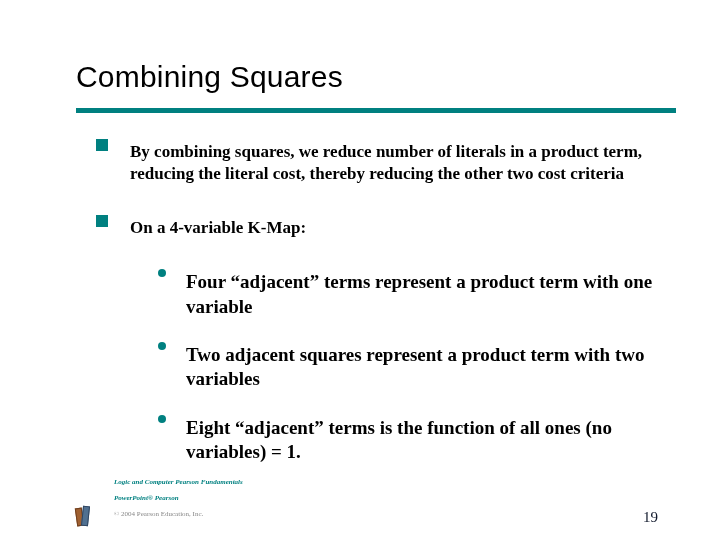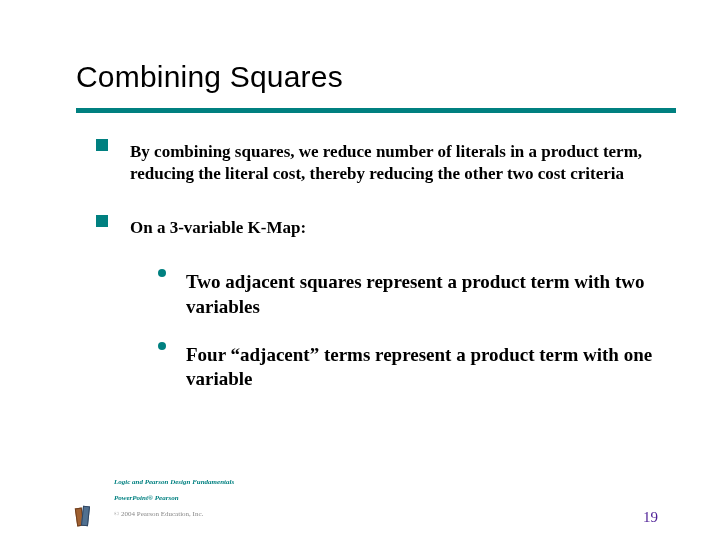--- a/index.html
+++ b/index.html
@@ -108,54 +108,58 @@
     border: 1px solid #704020;
   }
   .books::before { left: 0; transform: rotate(-8deg); }
   .books::after { left: 6px; background: #507090; border-color: #304560; transform: rotate(6deg); height: 18px; }
   .page-num {
     position: absolute;
     right: 70px;
     bottom: 22px;
     font-family: "Times New Roman", Times, serif;
     font-size: 15px;
-    color: #4c1d95;
+    color: #0f172a;
   }
 </style>
 </head>
 <body>
 
 <div class="slide">
   <h1 class="title">Combining Squares</h1>
   <div class="hr-bar"></div>
 
   <div class="bullet-lvl1">
     <div class="sq"></div>
     <div class="txt">By combining squares, we reduce number of literals in a product term, reducing the literal cost, thereby reducing the other two cost criteria</div>
   </div>
 
   <div class="bullet-lvl1">
     <div class="sq"></div>
-    <div class="txt">On a 3-variable K-Map:</div>
+    <div class="txt">On a 4-variable K-Map:</div>
   </div>
 
   <div class="sub-wrap">
+    <div class="bullet-lvl2">
+      <div class="dot"></div>
+      <div class="txt">Four “adjacent” terms represent a product term with one variable</div>
+    </div>
     <div class="bullet-lvl2">
       <div class="dot"></div>
       <div class="txt">Two adjacent squares represent a product term with two variables</div>
     </div>
     <div class="bullet-lvl2">
       <div class="dot"></div>
-      <div class="txt">Four “adjacent” terms represent a product term with one variable</div>
+      <div class="txt">Eight “adjacent” terms is the function of all ones (no variables) = 1.</div>
     </div>
   </div>
 </div>
 
 <div class="footer">
   <span class="books"></span>
   <div class="logo-text">
-    <div>Logic and Pearson Design Fundamentals</div>
+    <div>Logic and Computer Pearson Fundamentals</div>
     <div>PowerPoint® Pearson</div>
     <div class="gray">© 2004 Pearson Education, Inc.</div>
   </div>
 </div>
 
 <div class="page-num">19</div>
 
 </body></html>

